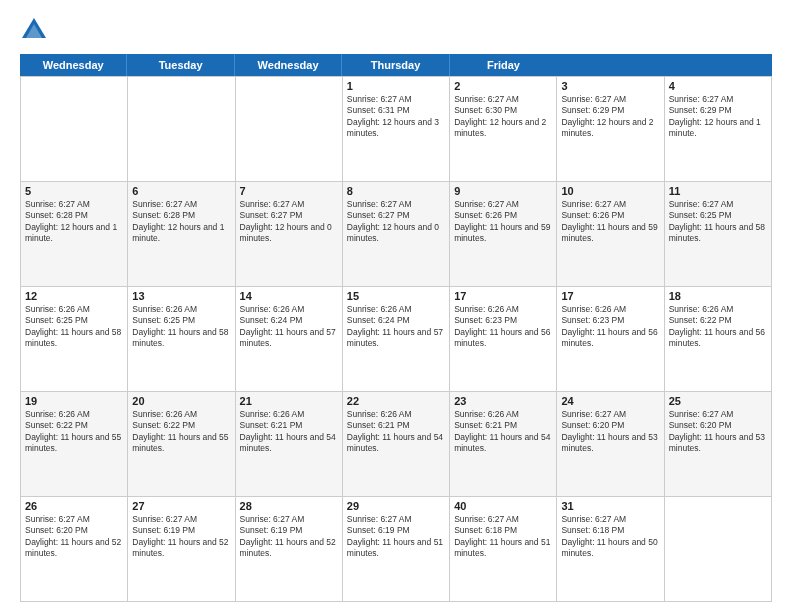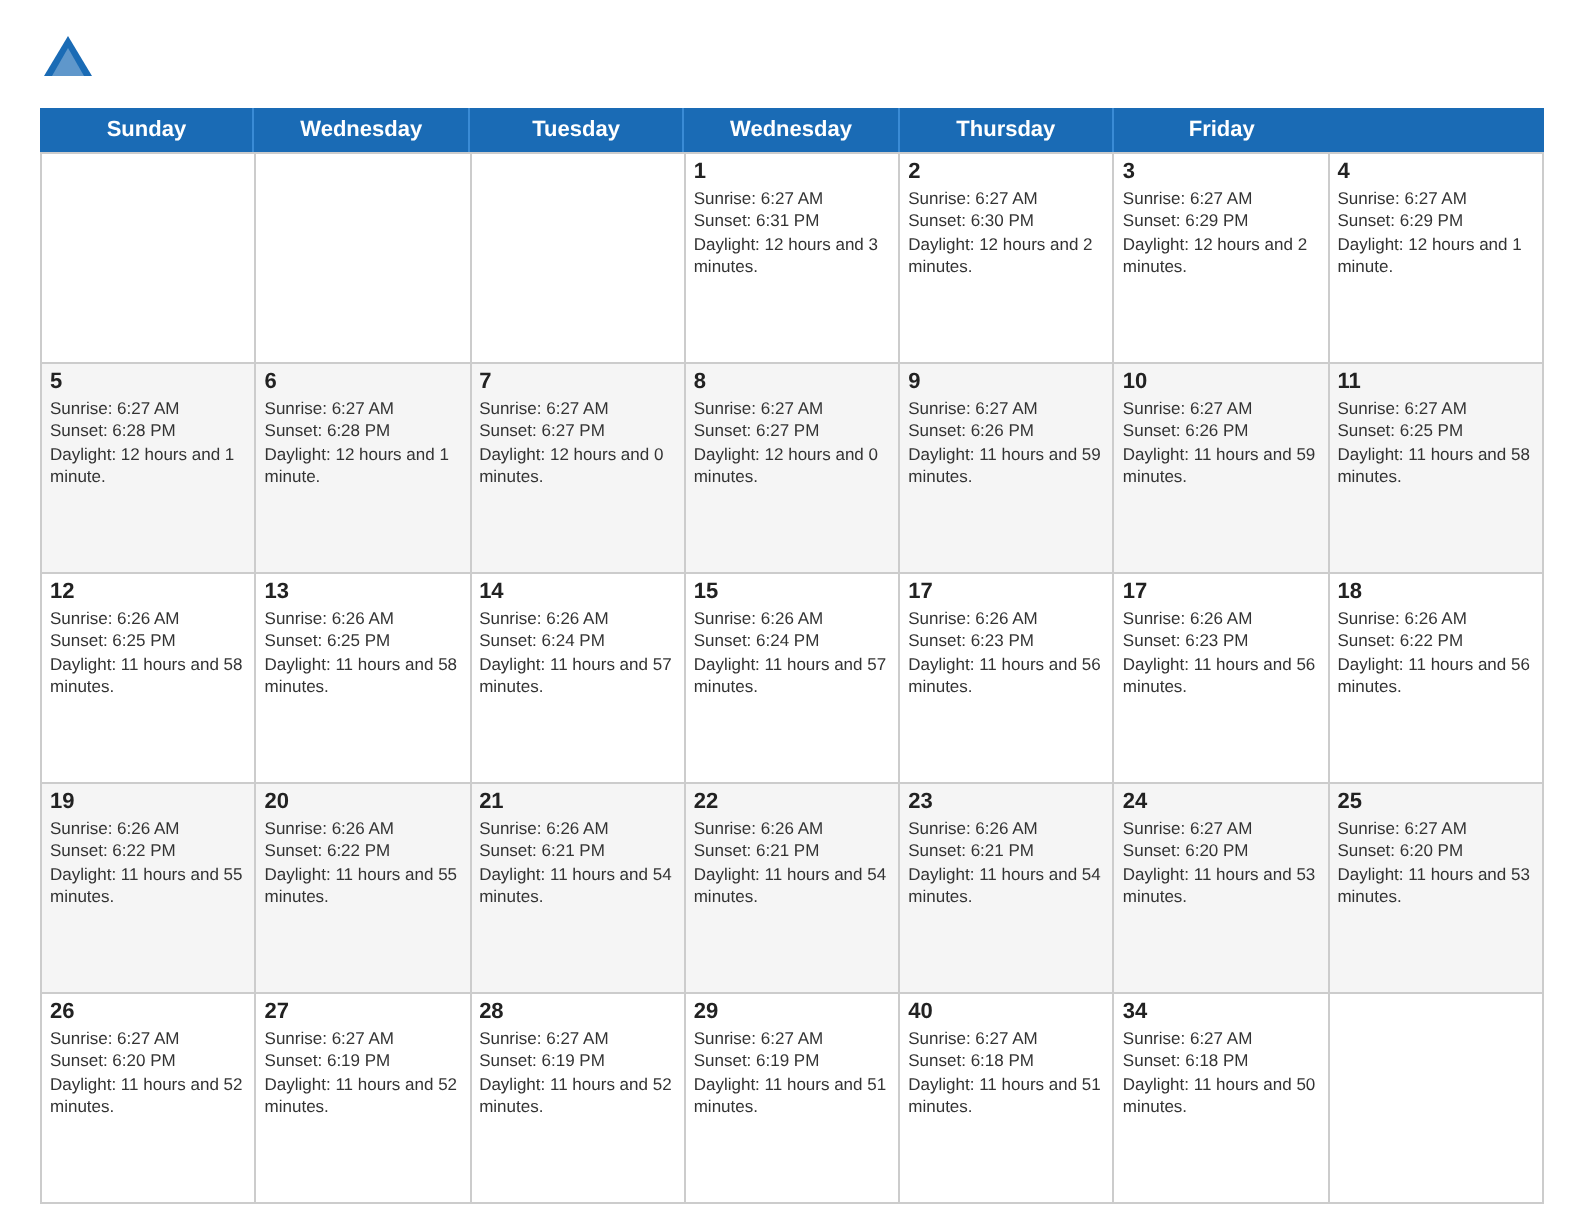--- a/index.html
+++ b/index.html
@@ -127,21 +127,20 @@
       </div>
     </div>
     <div class="title-block">
       <div class="month-title"></div>
       <div class="location"></div>
     </div>
   </div>
 
   <div class="calendar">
     <div class="cal-header">
-    <div class="cal-header-cell">Sunday</div>
         <div class="cal-header-cell">Wednesday</div>
         <div class="cal-header-cell">Tuesday</div>
         <div class="cal-header-cell">Wednesday</div>
         <div class="cal-header-cell">Thursday</div>
         <div class="cal-header-cell">Friday</div>
       </div>
     <div class="cal-body">
     <div class="cal-cell"></div>
         <div class="cal-cell"></div>
         <div class="cal-cell"></div>
@@ -319,21 +318,21 @@
 Sunset: 6:19 PM
 Daylight: 11 hours and 51 minutes.</div>
         </div>
         <div class="cal-cell">
           <div class="day-num">40</div>
           <div class="day-info" style="white-space: pre-line;">Sunrise: 6:27 AM
 Sunset: 6:18 PM
 Daylight: 11 hours and 51 minutes.</div>
         </div>
         <div class="cal-cell">
-          <div class="day-num">34</div>
+          <div class="day-num">31</div>
           <div class="day-info" style="white-space: pre-line;">Sunrise: 6:27 AM
 Sunset: 6:18 PM
 Daylight: 11 hours and 50 minutes.</div>
         </div>
         <div class="cal-cell"></div>
       </div>
   </div>
 </div>
 
 </body></html>

